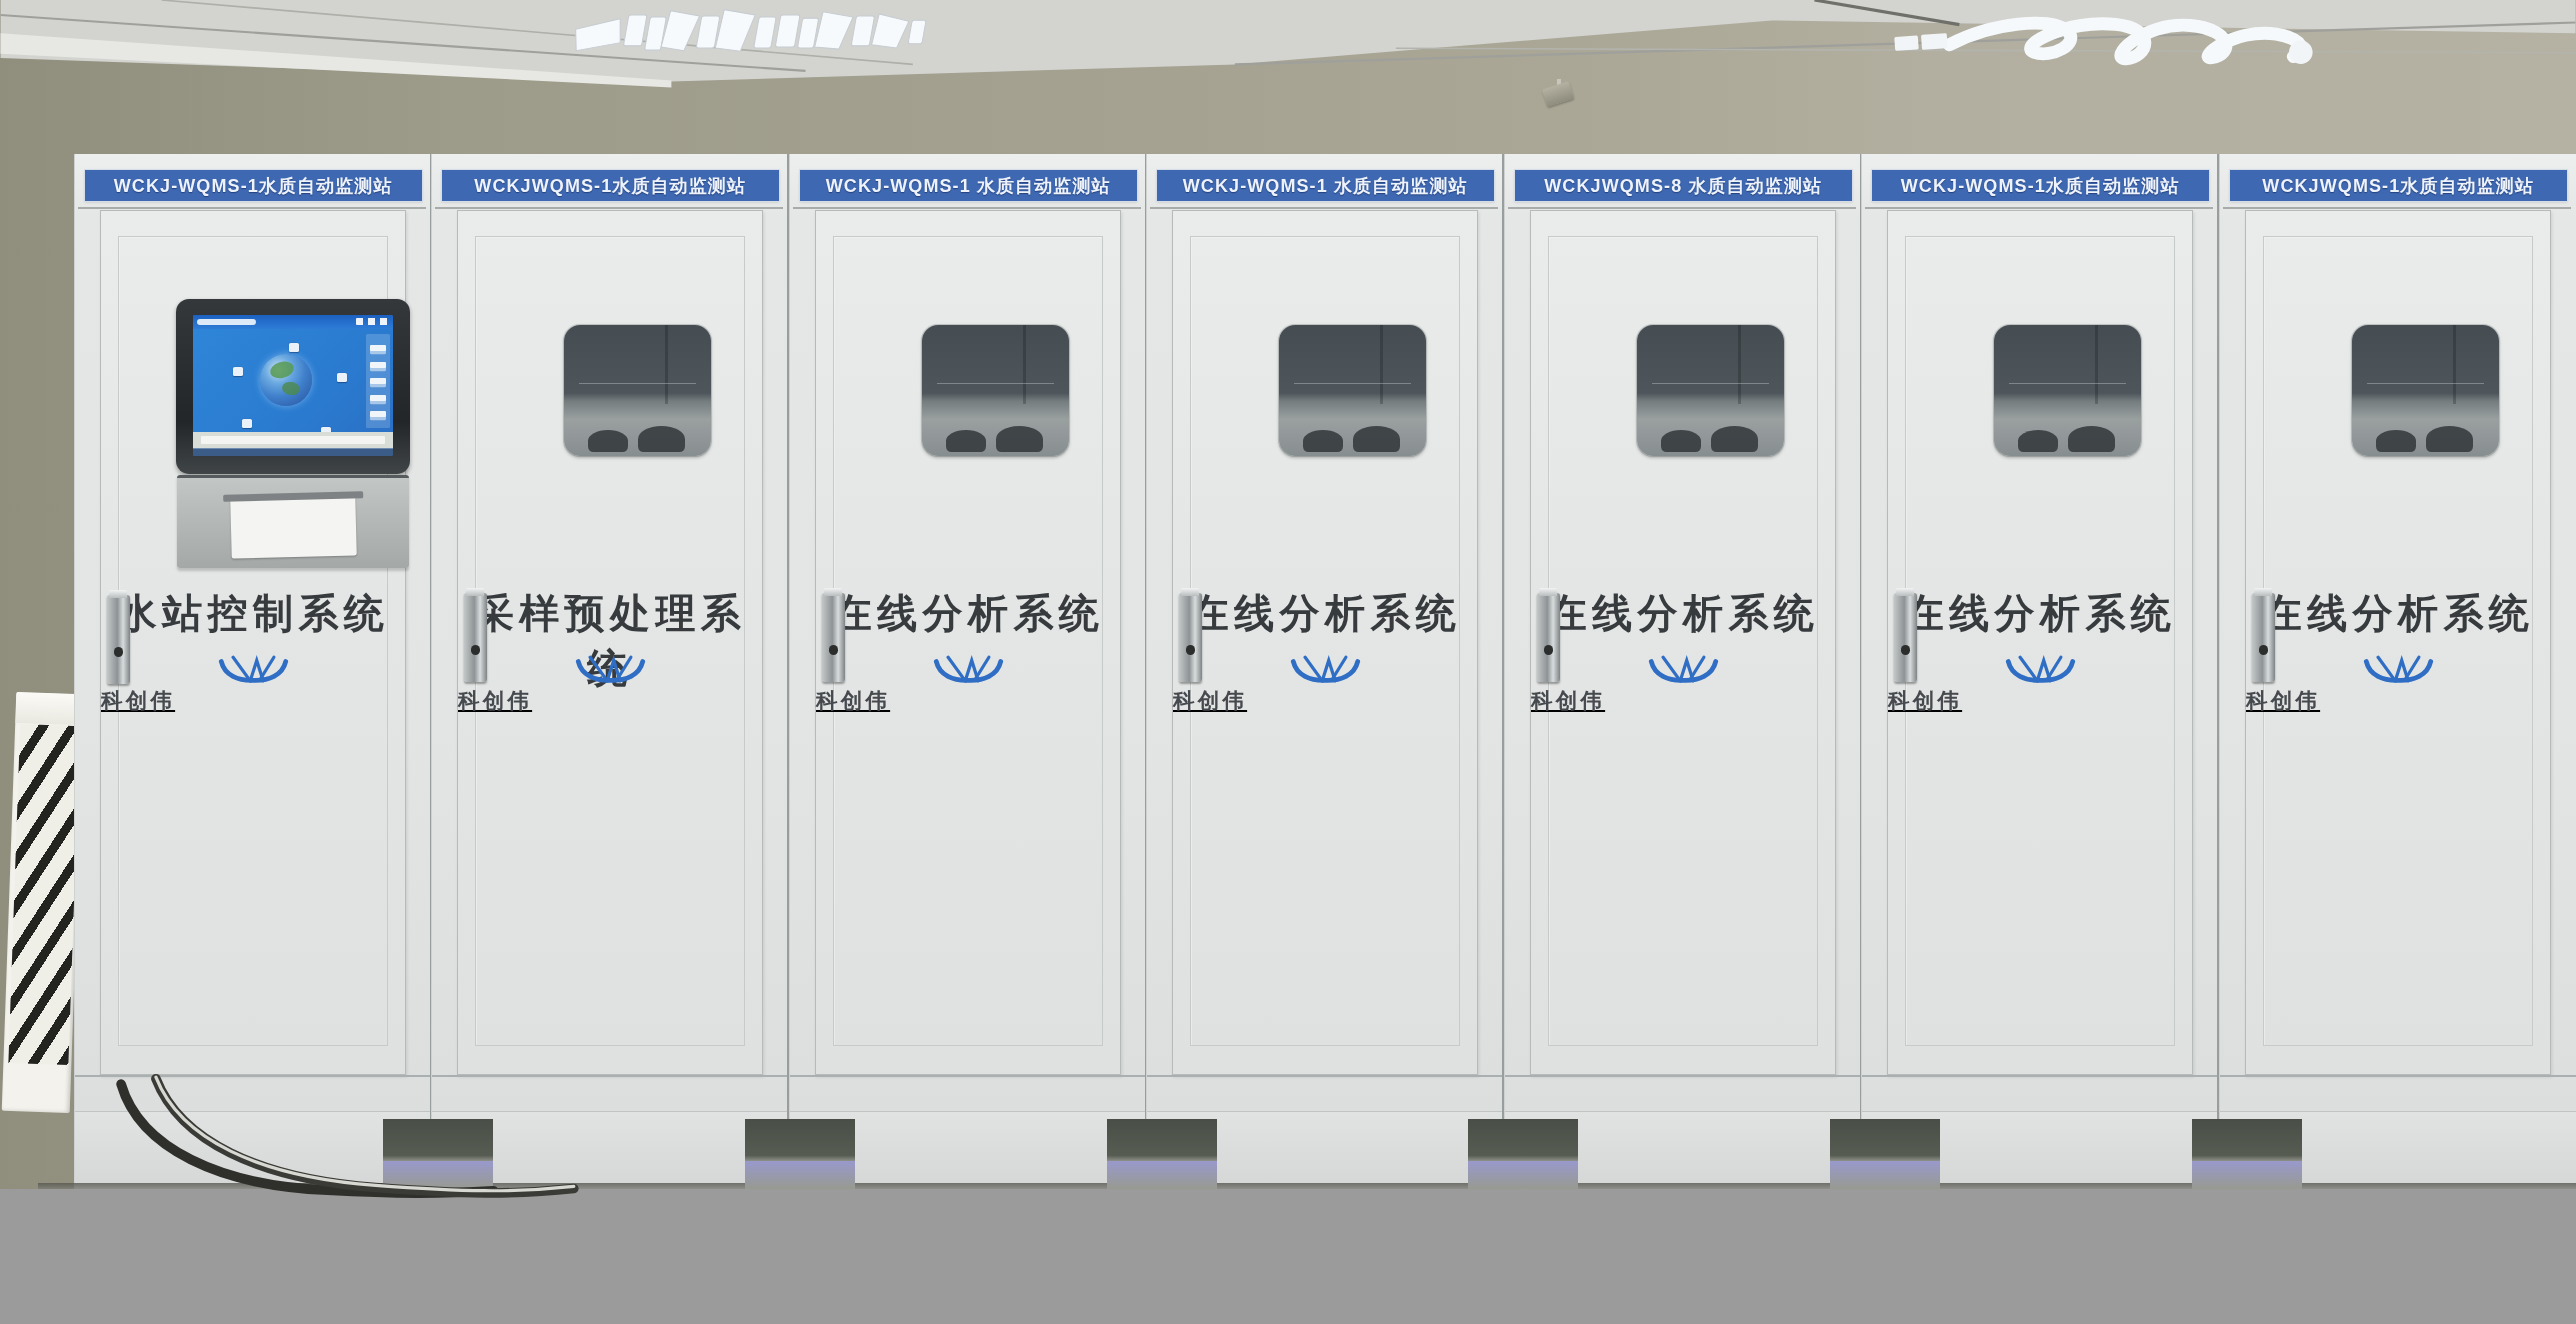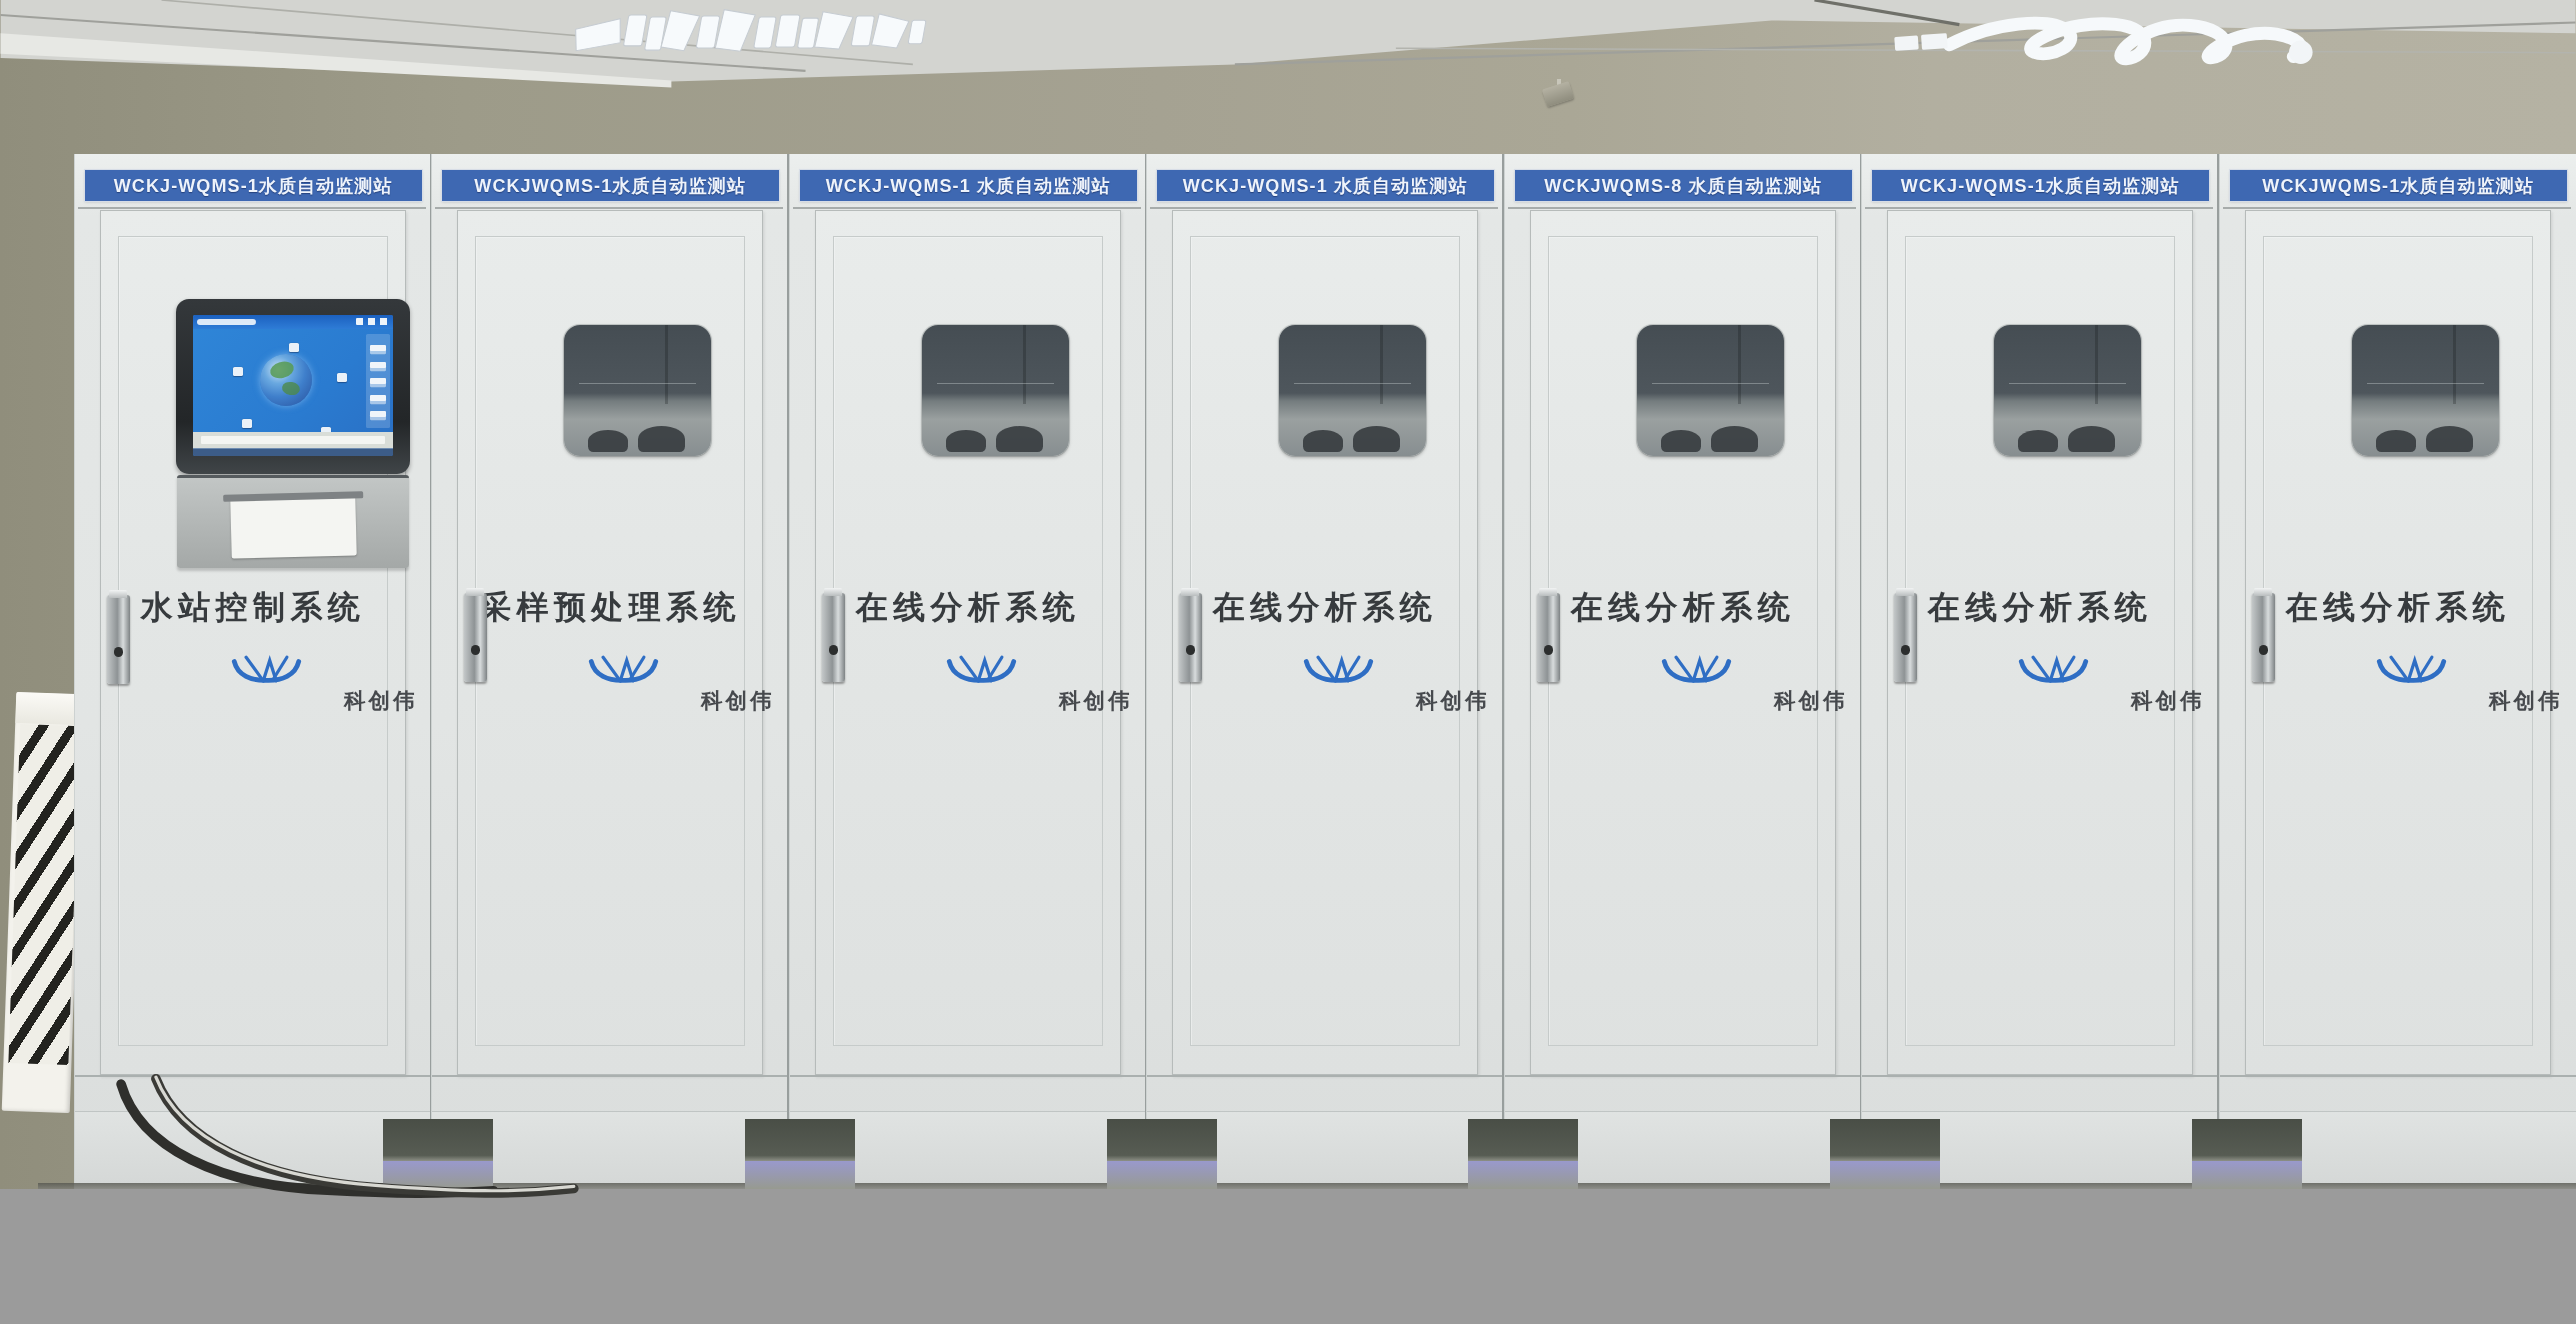--- a/index.html
+++ b/index.html
@@ -38,22 +38,22 @@
   .band-text{color:#eef3fb;font-size:18px;font-weight:bold;letter-spacing:1.1px;white-space:nowrap;
              text-shadow:0 0.5px 1.1px rgba(20,40,90,.6);}
   .band-underline{position:absolute;left:3.2px;top:53px;width:348px;height:2.1px;background:#8d9392;opacity:.7;}
   .door{position:absolute;left:25px;top:56px;width:306px;height:865px;
         background:linear-gradient(180deg,#e9eceb,#e3e6e5 45%,#dee1e0);
         border:1.1px solid #b6bbba;box-sizing:border-box;box-shadow:1.1px 1.6px 3.2px rgba(0,0,0,.10);}
   .door-panel{position:absolute;left:17px;top:25px;right:17px;bottom:28px;border:1.1px solid #c6cbca;
               box-shadow:0.5px 0.5px 0 #f4f6f5 inset;}
   .sys-label{position:absolute;left:0;top:375px;width:100%;text-align:center;
              font-family:"DejaVu Serif","Liberation Serif",serif;
-             font-size:32px;font-weight:600;letter-spacing:5.4px;color:#373b3e;}
-  .logo{position:absolute;left:13px;top:443px;width:100%;text-align:right;}
+             font-size:40px;font-weight:600;letter-spacing:5.4px;color:#373b3e;}
+  .logo{position:absolute;left:0;top:443px;width:100%;text-align:left;text-decoration:underline;}
   .logo-mark{display:block;margin:0 auto;}
   .logo-text{margin-top:3.2px;font-family:"DejaVu Serif","Liberation Serif",serif;
              font-size:21.5px;letter-spacing:3.2px;color:#46494d;font-weight:600;}
   .handle{position:absolute;left:6.4px;top:382px;width:22.5px;height:89px;border-radius:3.2px;
           background:linear-gradient(90deg,#c3c7c8,#8e9395 45%,#d8dcdd 70%,#7e8385);
           box-shadow:0 1.1px 2.1px rgba(0,0,0,.35);}
   .handle::before{content:"";position:absolute;left:2.1px;top:-5.4px;width:18px;height:8.6px;
           background:linear-gradient(180deg,#f2f4f4,#b9bdbe);border-radius:1.6px 1.6px 0 0;}
   .keyhole{position:absolute;left:6.4px;top:52px;width:9.7px;height:9.7px;border-radius:50%;background:#2c2e2e;}
   .base-line{position:absolute;left:0;top:921px;width:100%;height:2.1px;background:#aab0af;}

